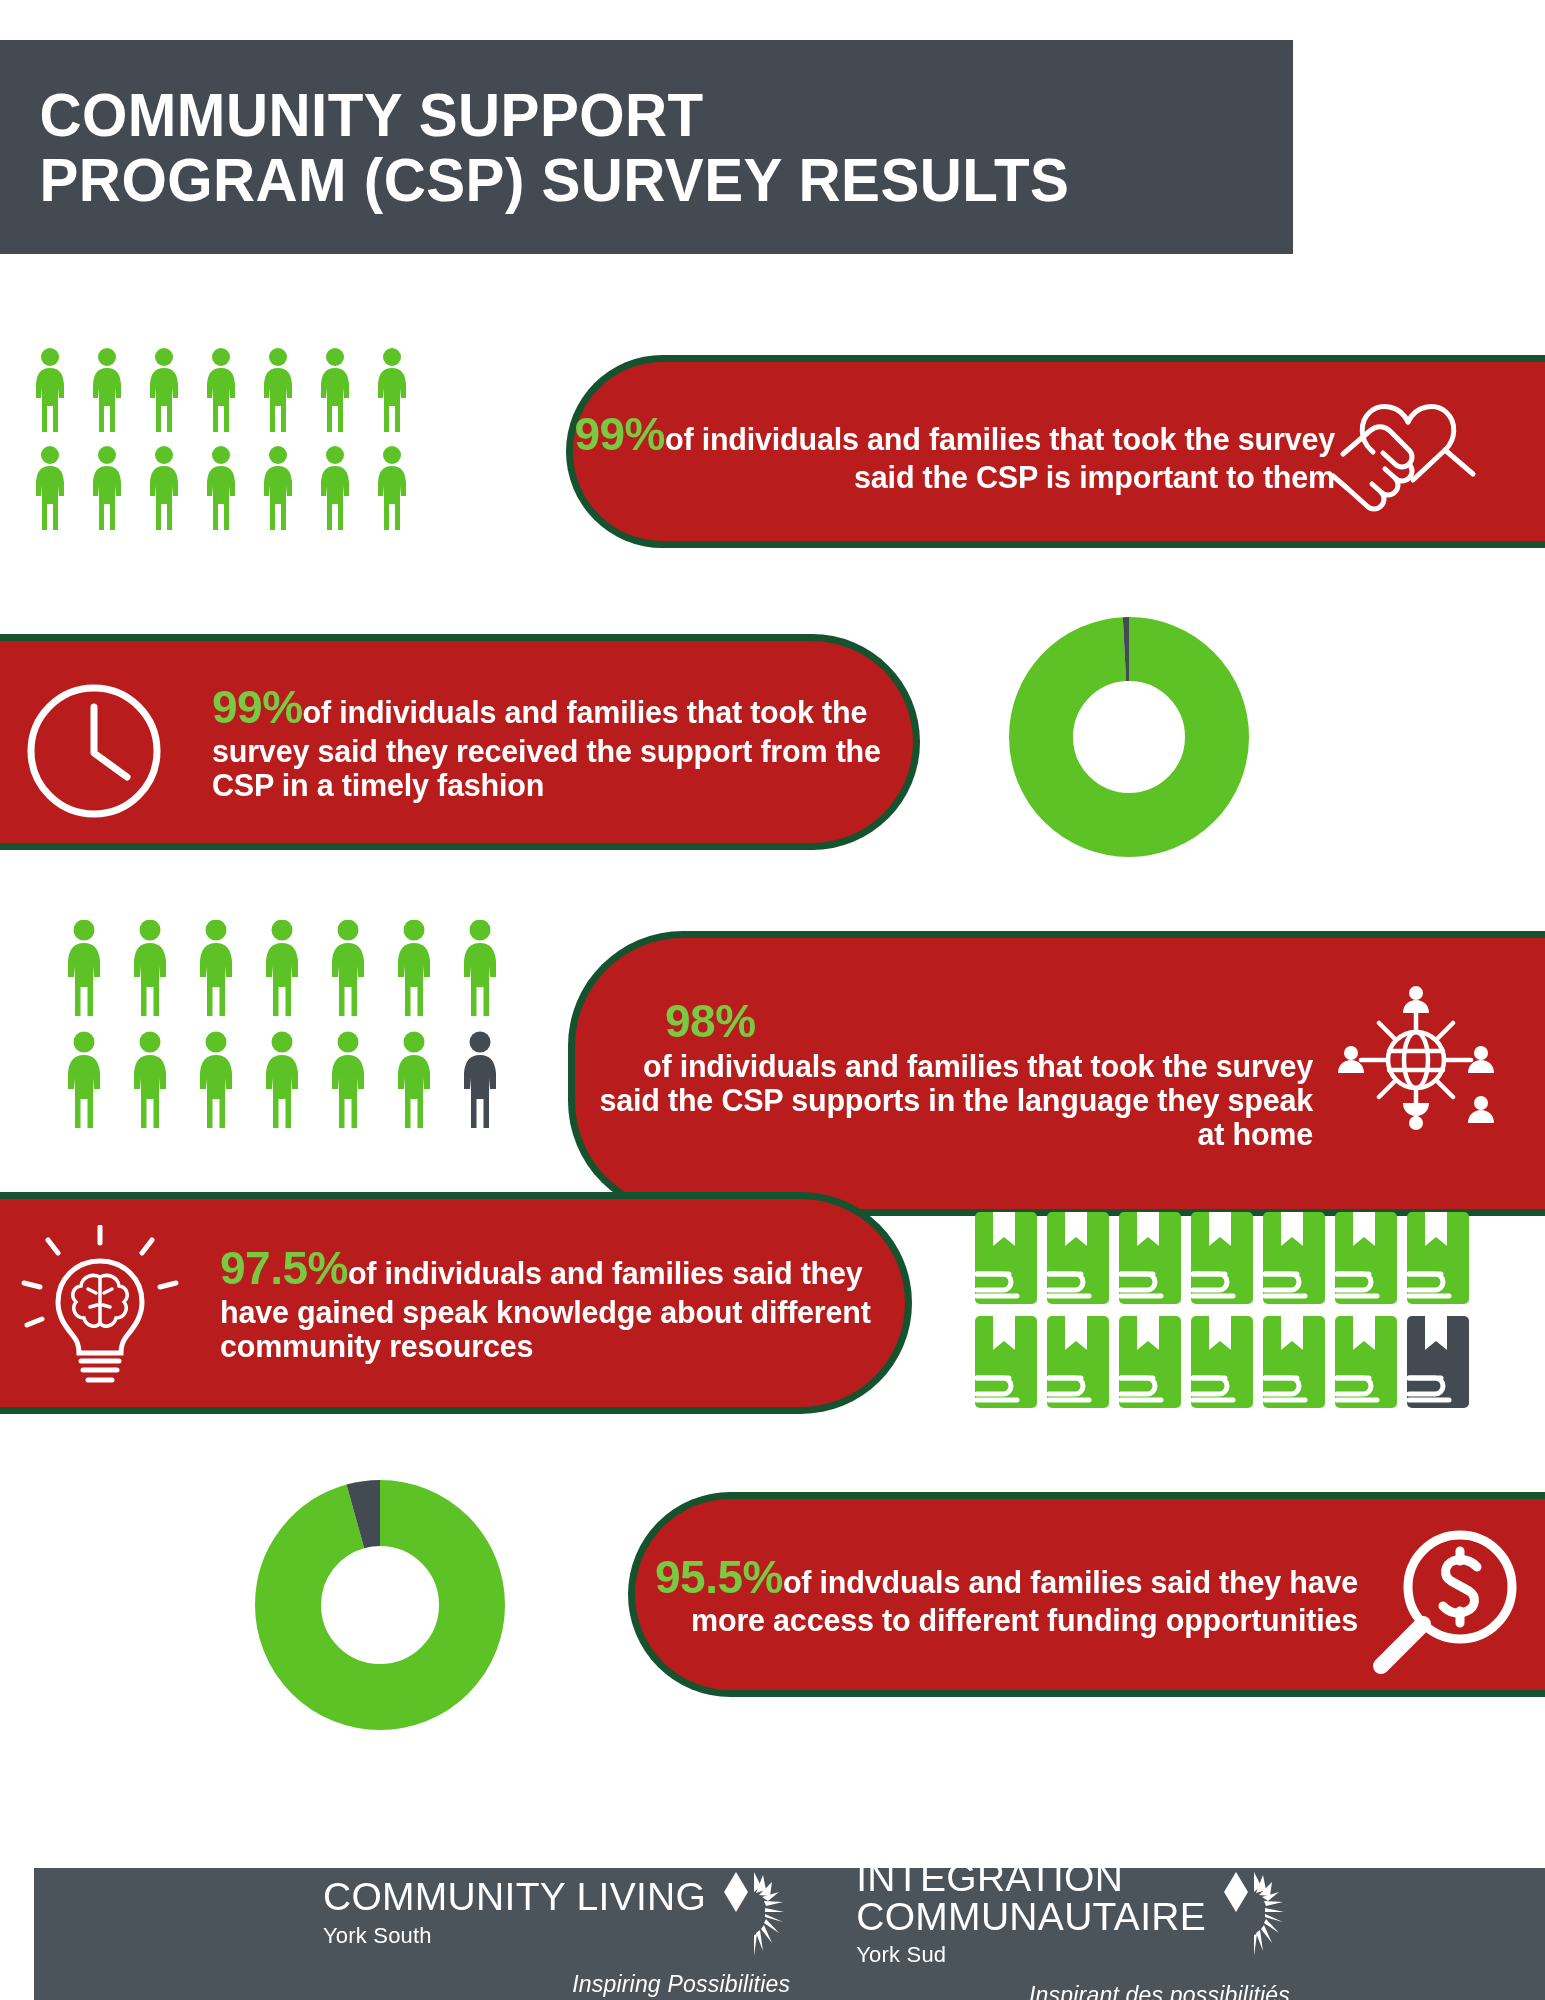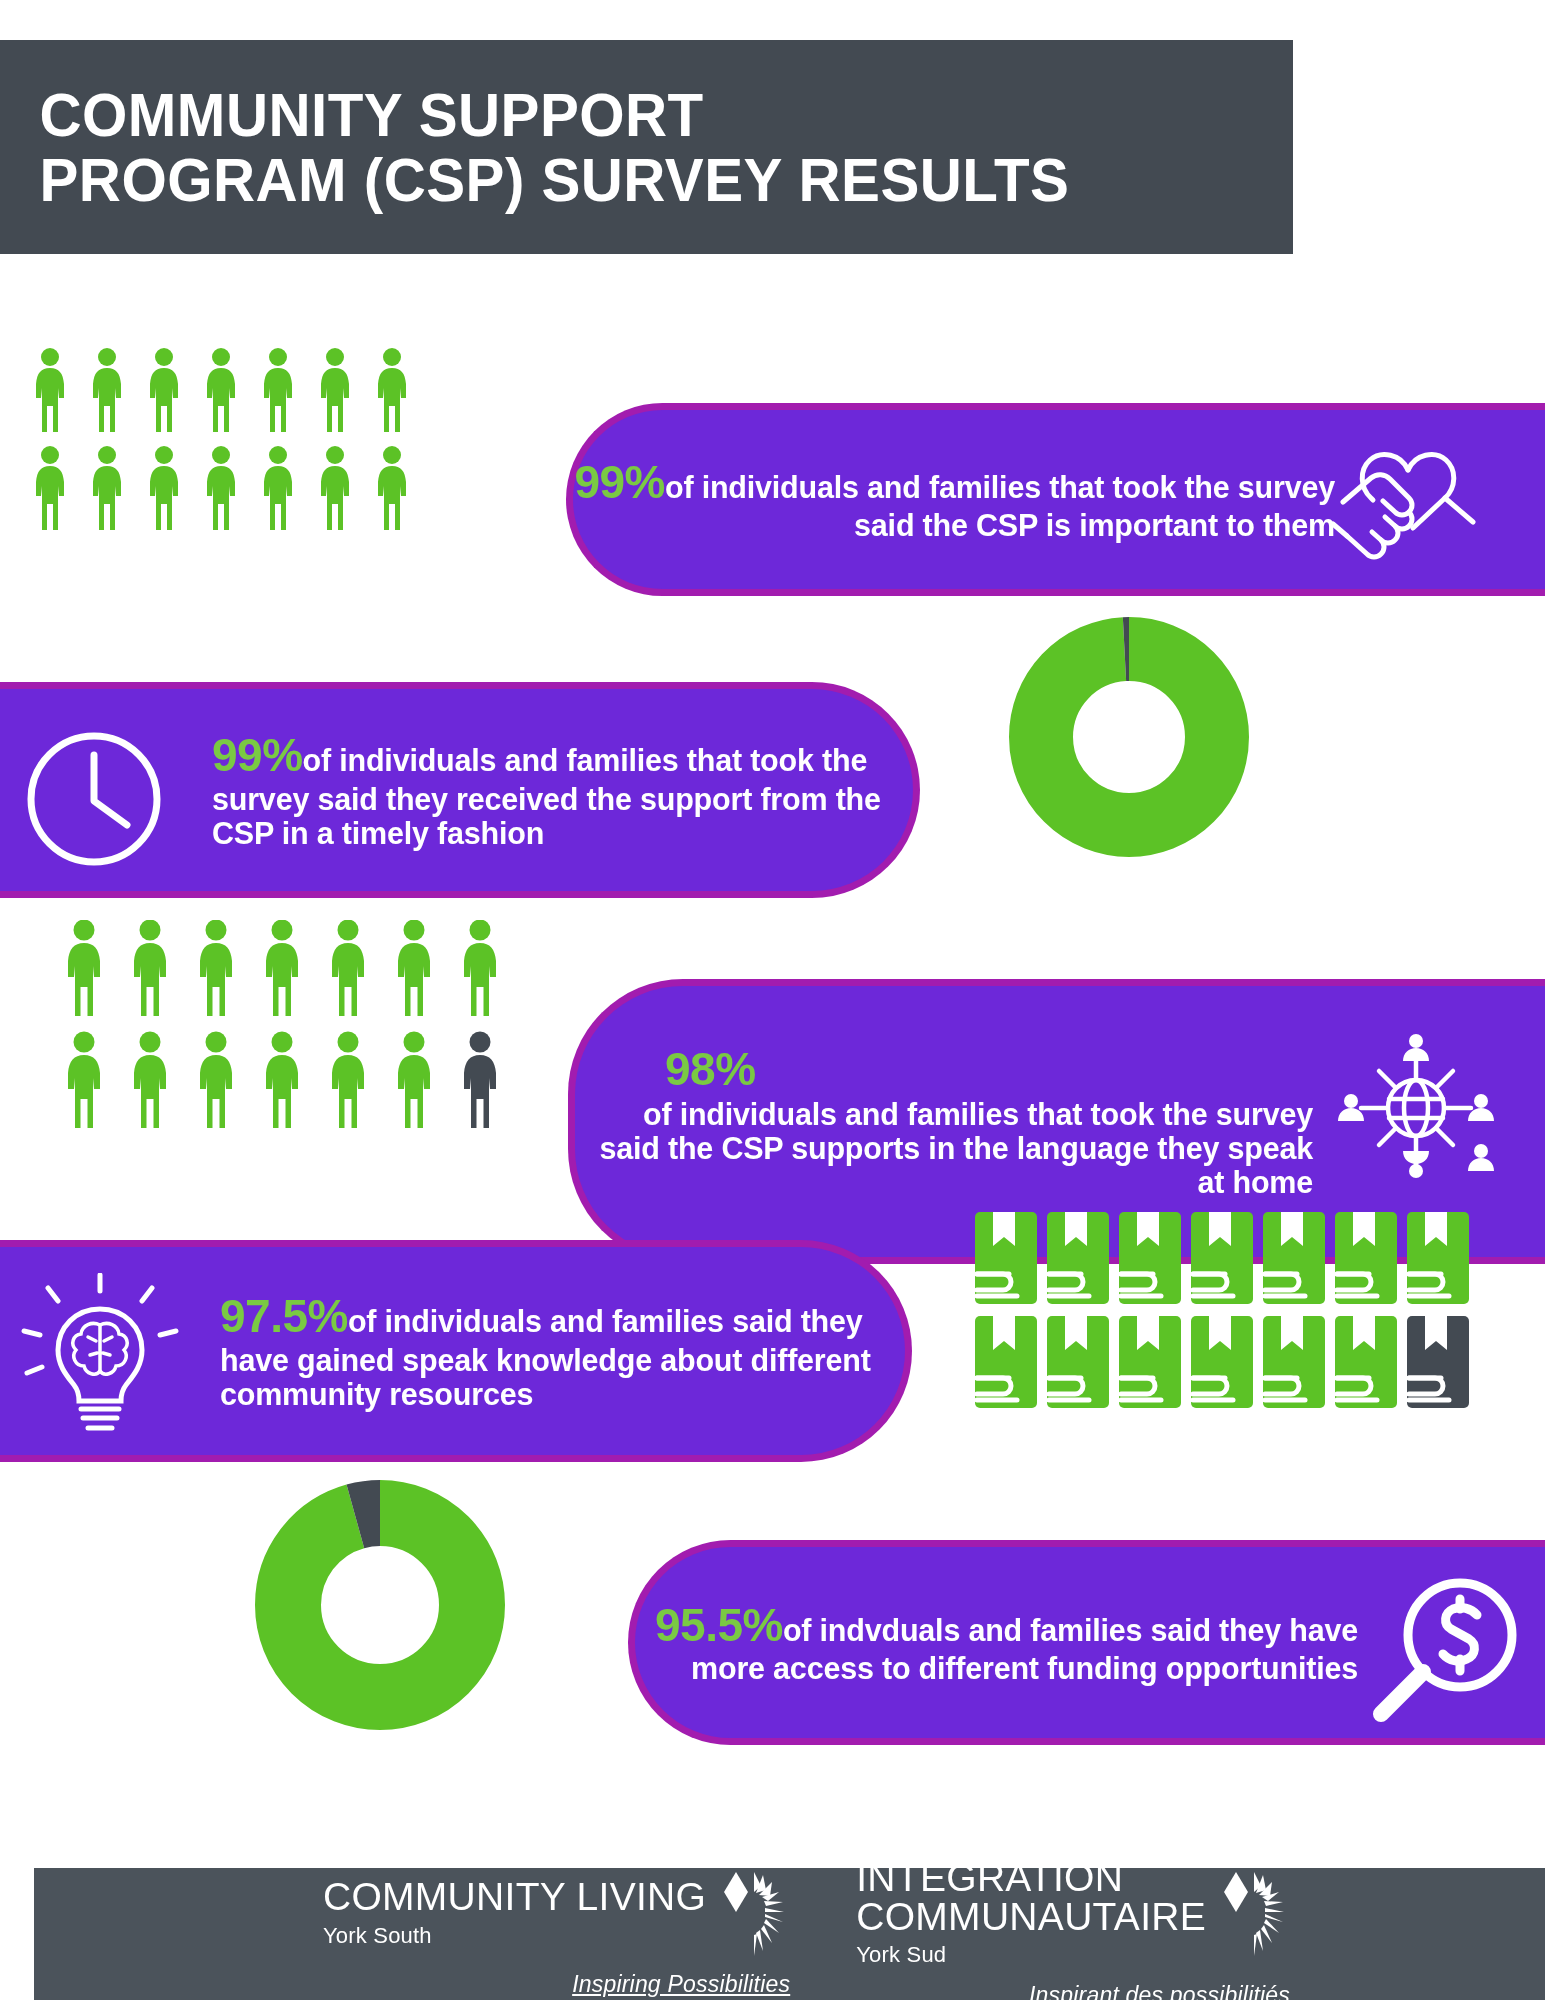--- a/index.html
+++ b/index.html
@@ -27,25 +27,24 @@
     letter-spacing: 0.5px;
     padding-left: 42px;
     transform: scaleX(0.94);
     transform-origin: left center;
     white-space: pre-line;
   }
 
   
   .banner {
     position: absolute;
-    background: #6d28d9;
-    border: 7px solid #a21caf;
+    background: #b91c1c;
+    border: 7px solid #14532d;
     display: flex;
     align-items: center;
-    margin-top: 48px;
   }
   .banner-text {
     color: #ffffff;
     font-weight: 700;
     font-size: 30.5px;
     line-height: 1.115;
     letter-spacing: -0.2px;
   }
   .pct {
     color: #7ac943;
@@ -134,21 +133,20 @@
     text-transform: uppercase;
   }
   .logo-sub {
     font-family: "Liberation Sans Narrow", "Liberation Sans", sans-serif;
     font-size: 22px; font-weight: 400; margin-top: 6px; letter-spacing: 0.2px;
   }
   .logo-tag {
     font-family: "Liberation Sans Narrow", "Liberation Sans", sans-serif;
     font-style: italic; font-size: 23px; margin-top: 14px; text-align: right;
     letter-spacing: 0.2px;
-    text-decoration: underline;
   }
   .logo-mark { width: 72px; height: 86px; flex: 0 0 auto; }
 </style>
 </head>
 <body>
 
 <div class="page">
 
   <div class="header">
     <div class="header-title">COMMUNITY SUPPORT

